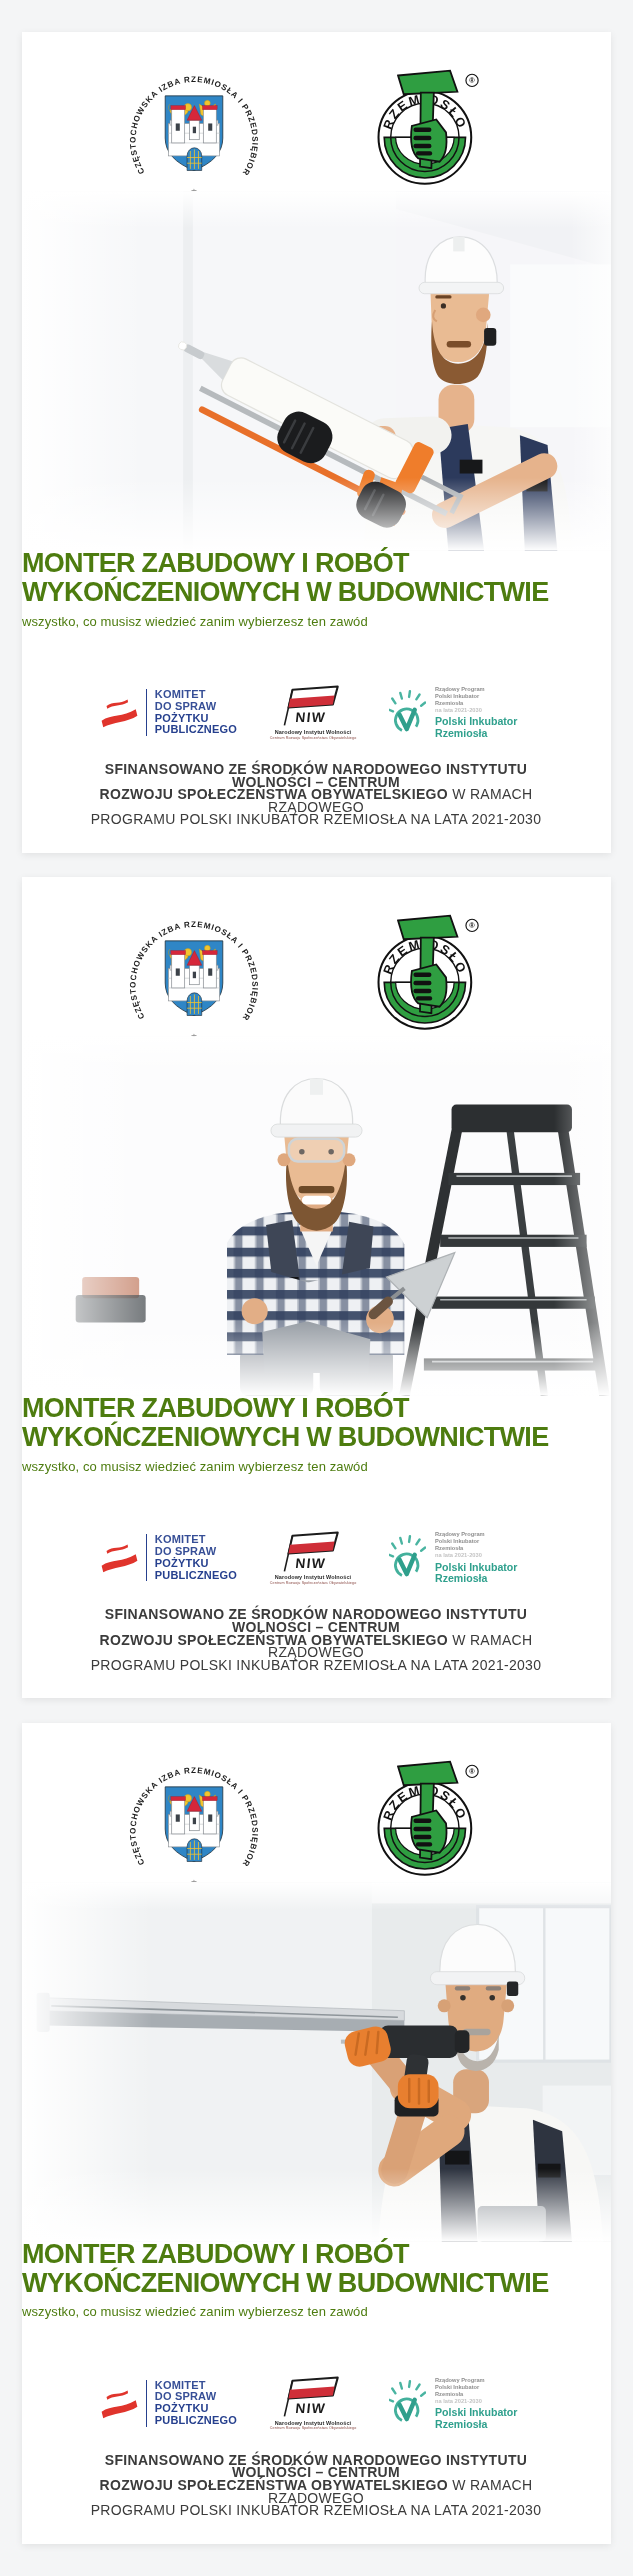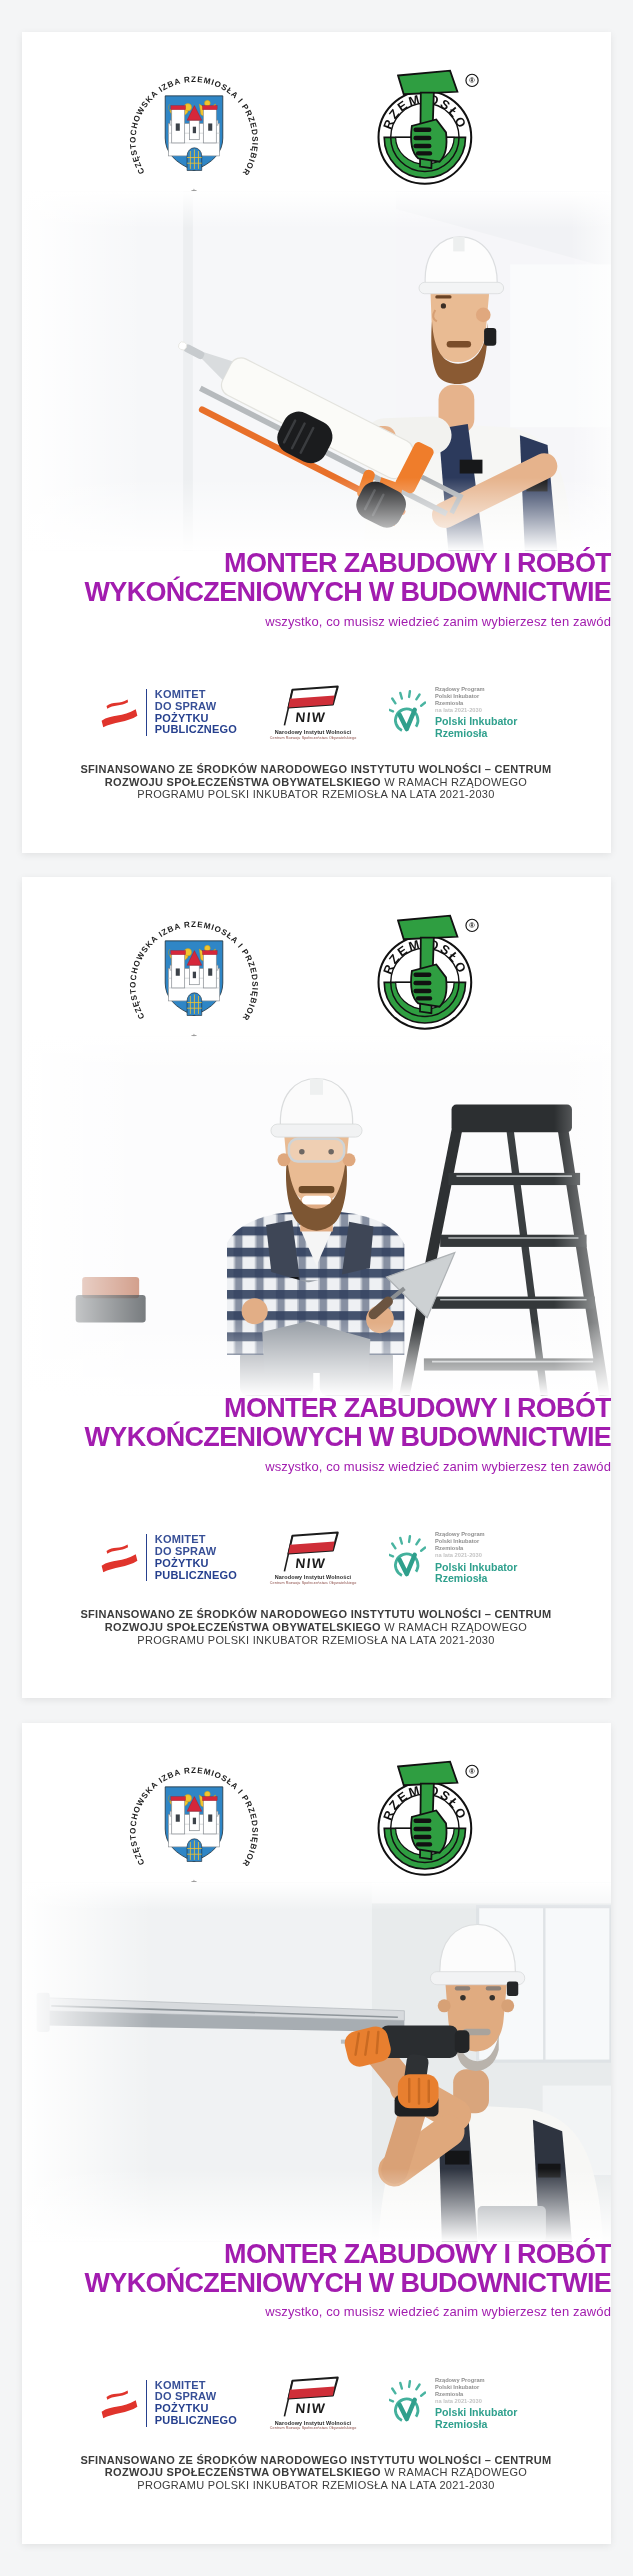--- a/index.html
+++ b/index.html
@@ -23,21 +23,21 @@
     box-shadow:0 1.6px 7.3px rgba(0,0,0,0.08);
     overflow:hidden;
   }
   .seal-logo{position:absolute;left:101px;top:36px;width:142px;height:132px;}
   .rzemioslo-logo{position:absolute;left:349px;top:37px;width:111px;height:122px;}
   .photo{position:absolute;left:0;top:159px;width:589px;height:360px;}
   .photo svg{display:block;width:589px;height:360px;}
 
   .title-block{
     position:absolute;top:517px;left:0;right:0;
-    text-align:right;color:#a21caf;
+    text-align:left;color:#4d7c0f;
   }
   .title-line{
     font-size:27px;line-height:29px;font-weight:700;letter-spacing:-0.7px;
   }
   .subtitle{
     margin-top:5.7px;font-size:13px;line-height:18px;font-weight:400;letter-spacing:0.1px;
   }
 
   .partner-logos{
     position:absolute;top:651px;left:0;right:16px;height:59px;
@@ -53,21 +53,21 @@
   .niw-subname{font-size:3.7px;color:#8a4a45;margin-top:0.8px;letter-spacing:0.1px;}
   .pir{display:flex;align-items:center;gap:9px;}
   .pir-text{display:flex;flex-direction:column;}
   .pir-program{font-size:5.7px;line-height:7px;font-weight:700;color:#8f8f8f;}
   .pir-years{font-size:5.7px;line-height:7.3px;font-weight:600;color:#c4c4c4;}
   .pir-name{font-size:10.6px;line-height:11.4px;font-weight:700;color:#2fa08d;margin-top:2.4px;}
 
   .footer-credit{
     position:absolute;top:731px;left:50px;width:488px;
     text-align:center;color:#3b3b3b;
-    font-size:11px;line-height:12.6px;letter-spacing:0.3px;
+    font-size:14px;line-height:12.6px;letter-spacing:0.3px;
   }
   .footer-credit .fb{font-weight:700;}
 </style>
 </head>
 <body>
 
 <svg width="0" height="0" style="position:absolute" aria-hidden="true">
   <defs>
     <linearGradient id="fadeB" x1="0" y1="0" x2="0" y2="1">
       <stop offset="0" stop-color="#ffffff" stop-opacity="0"></stop>

